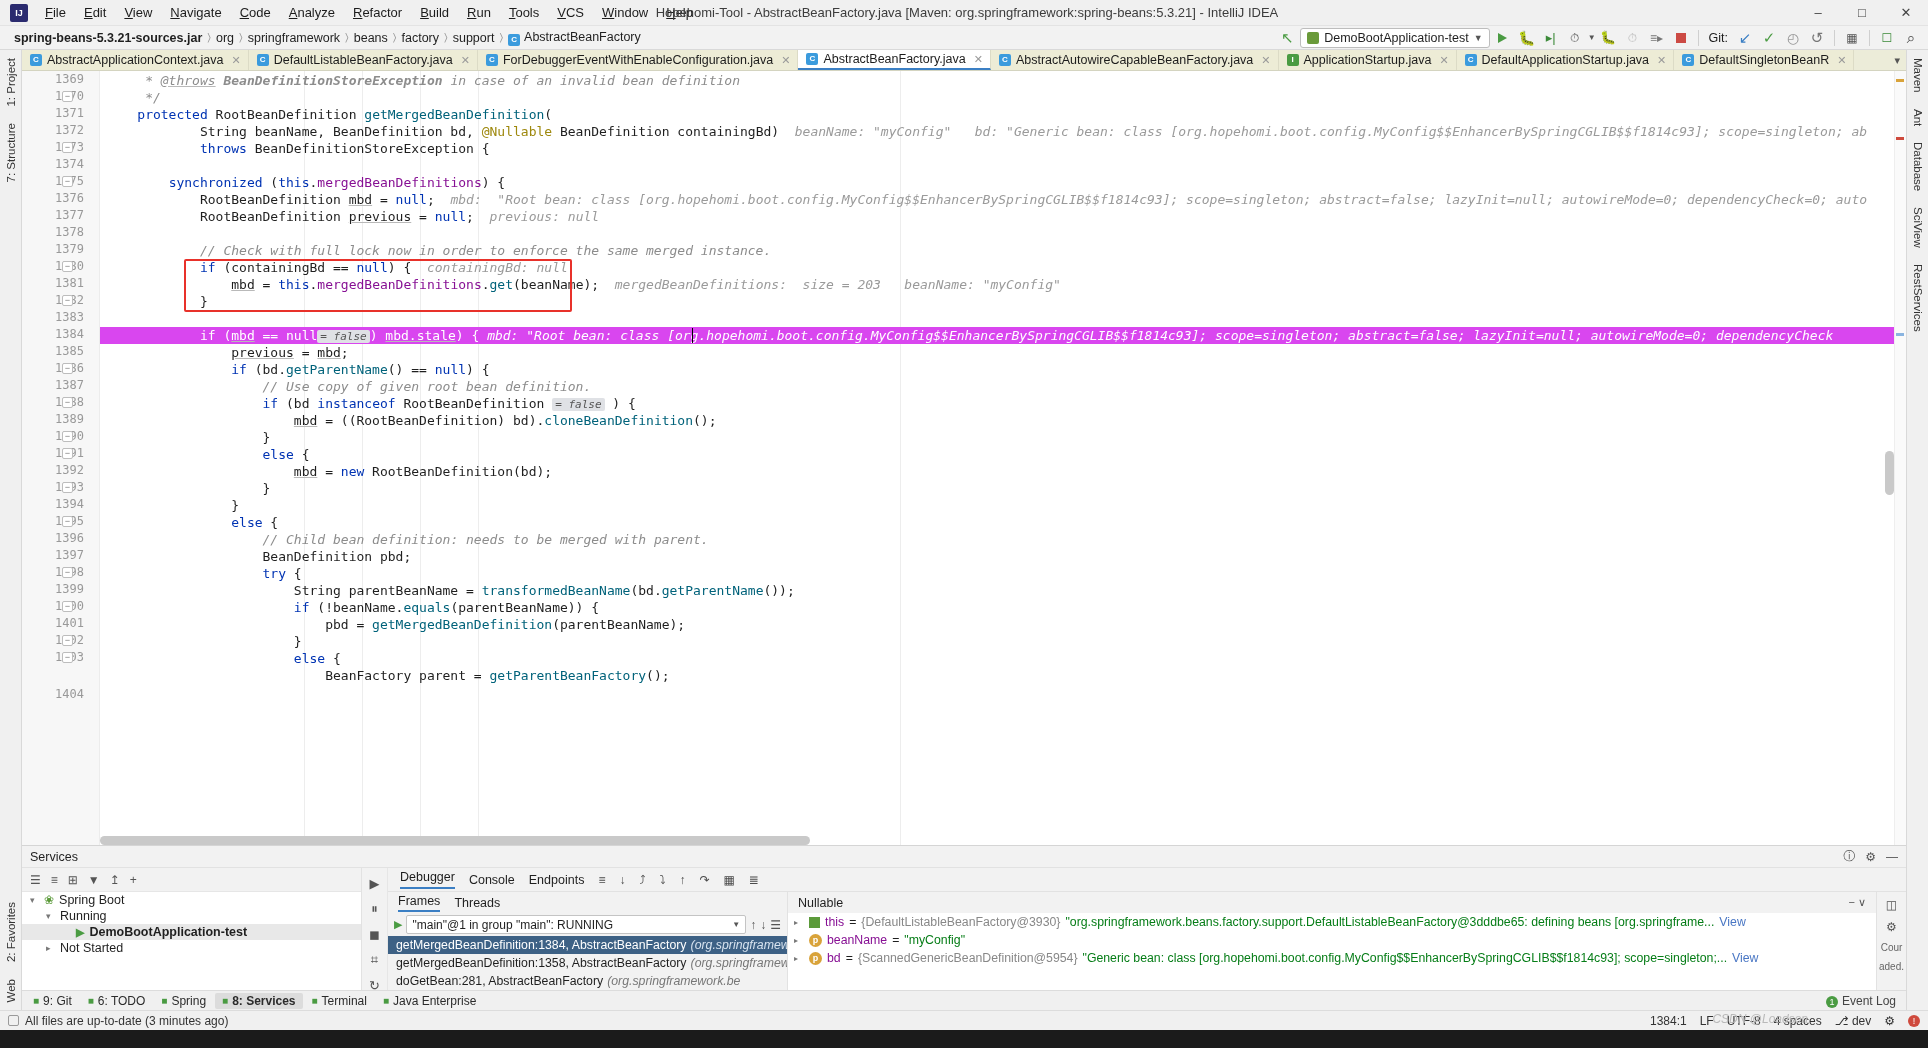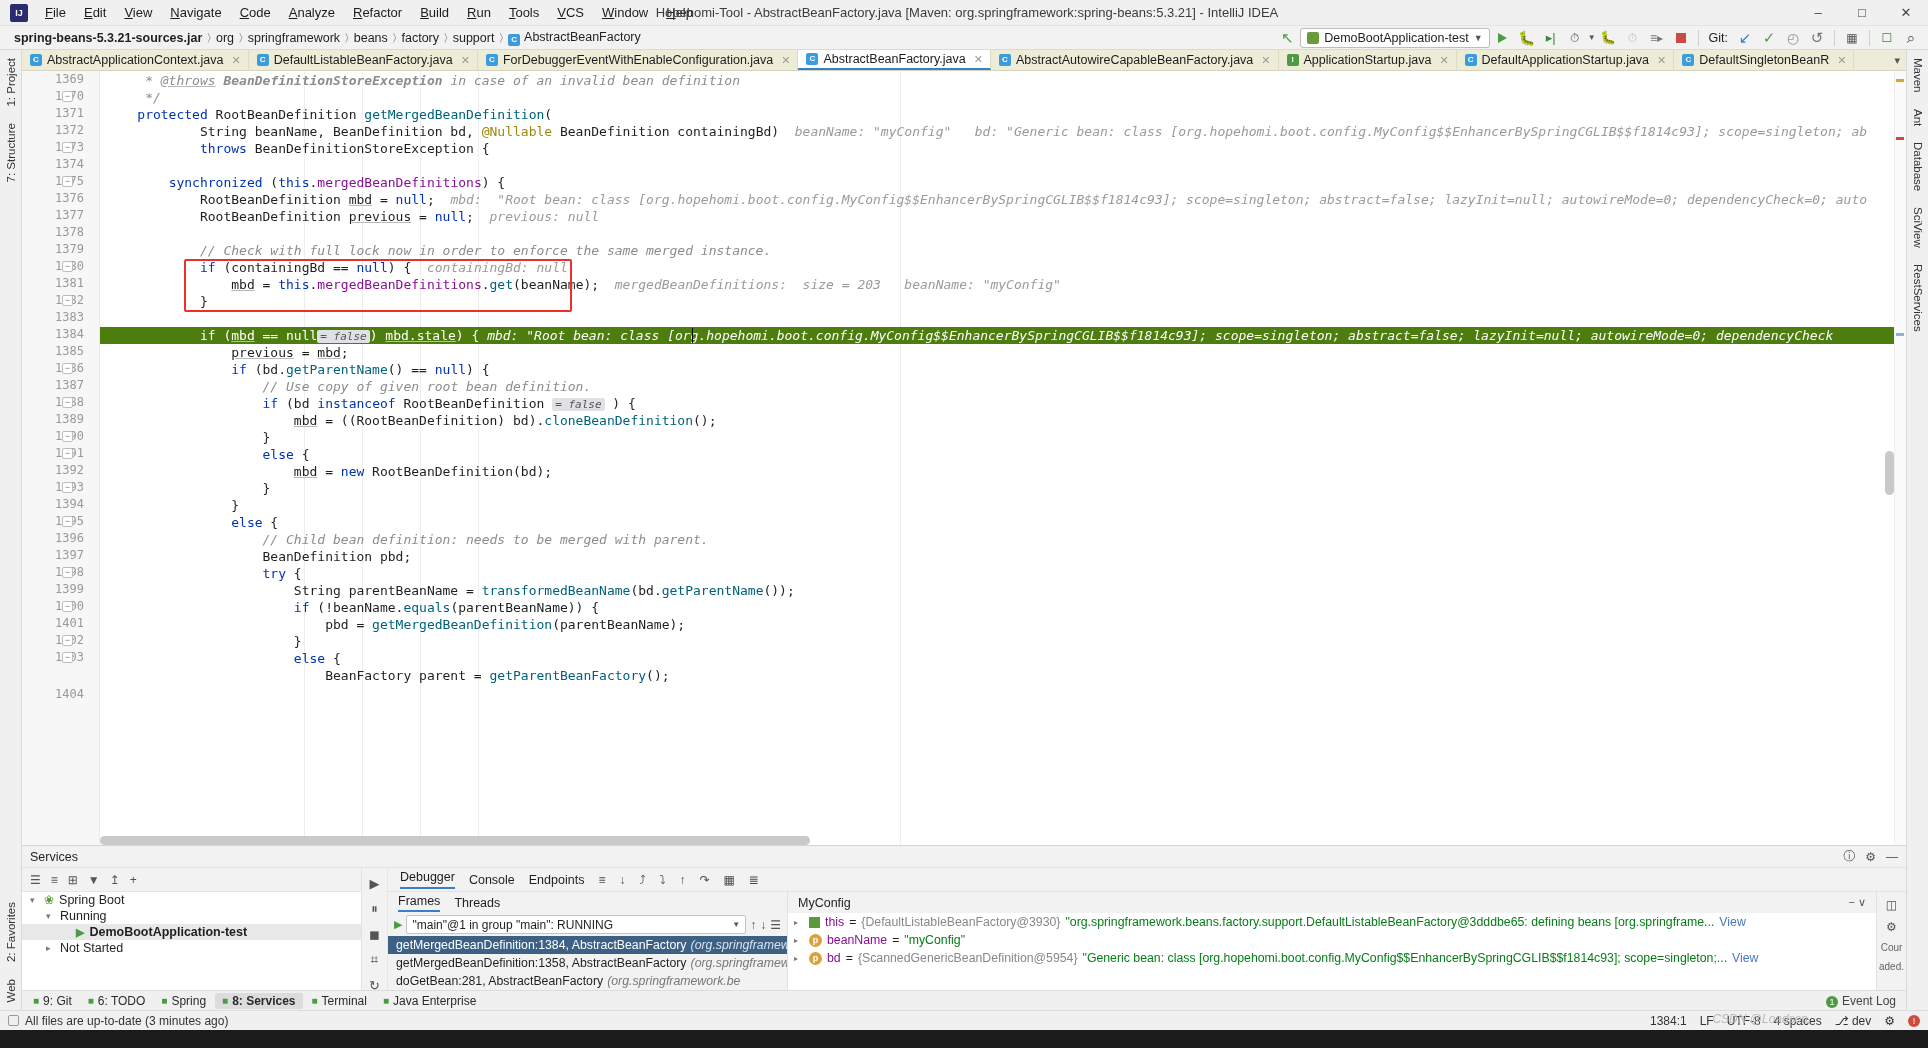--- a/index.html
+++ b/index.html
@@ -84,21 +84,21 @@
             position:relative; }
   .gutter-num { position:absolute; right:44px; width:34px; text-align:right;
                 font-family:"DejaVu Sans Mono", monospace; font-size:12px; color:#999;padding-left:44px; }
   .fold { position:absolute; right:26px; width:11px; height:11px; border:1px solid #bdbdbd;
           background:#fff; border-radius:2px; color:#777; font-size:9px; line-height:9px;
           text-align:center; }
   .code { position:relative; flex:1 1 auto; overflow:hidden;
           font-family:"DejaVu Sans Mono", monospace; font-size:13px; line-height:17px;
           white-space:pre; }
   .cline { position:absolute; left:0; right:0; height:17px; padding-left:6px; }
-  .cline.sel { background:#4d7c0f; color:#fff; }
+  .cline.sel { background:#d946ef; color:#fff; }
   .cline.sel .kw,.cline.sel .hint,.cline.sel .str,.cline.sel .mth,.cline.sel .fld,
   .cline.sel .ann,.cline.sel .cmt { color:#fff; }
   .kw { color:#0033b3; }
   .mth { color:#00627a; }
   .fld { color:#871094; }
   .cmt { color:#8c8c8c; font-style:italic; }
   .ann { color:#9e880d; }
   .hint { color:#9a9a9a; font-style:italic; }
   .inline-val { background:#dfe1e5; color:#555; font-style:italic; font-size:11px;
                 padding:0 3px; border-radius:2px; }
@@ -499,21 +499,21 @@
                     </div>
                     <div class="frame-row">
                       <span>doGetBean:281, AbstractBeanFactory</span>
                       <span class="pkg">(org.springframework.be</span>
                     </div>
                   </div>
               </div>
 
               <div class="vars">
                 <div class="vars-hdr">
-                  <span>MyConfig</span>
+                  <span>Nullable</span>
                   <span class="right">− ∨</span>
                 </div>
                 <div id="vars">
                     <div class="var-row">
                       <span class="var-tri">▸</span>
                       <span class="vicon-list"></span>
                       <span class="vname">this</span>
                       <span> = </span>
                       <span class="vtype">{DefaultListableBeanFactory@3930}</span>
                       <span class="vstr"> "org.springframework.beans.factory.support.DefaultListableBeanFactory@3dddbe65: defining beans [org.springframe...</span>

